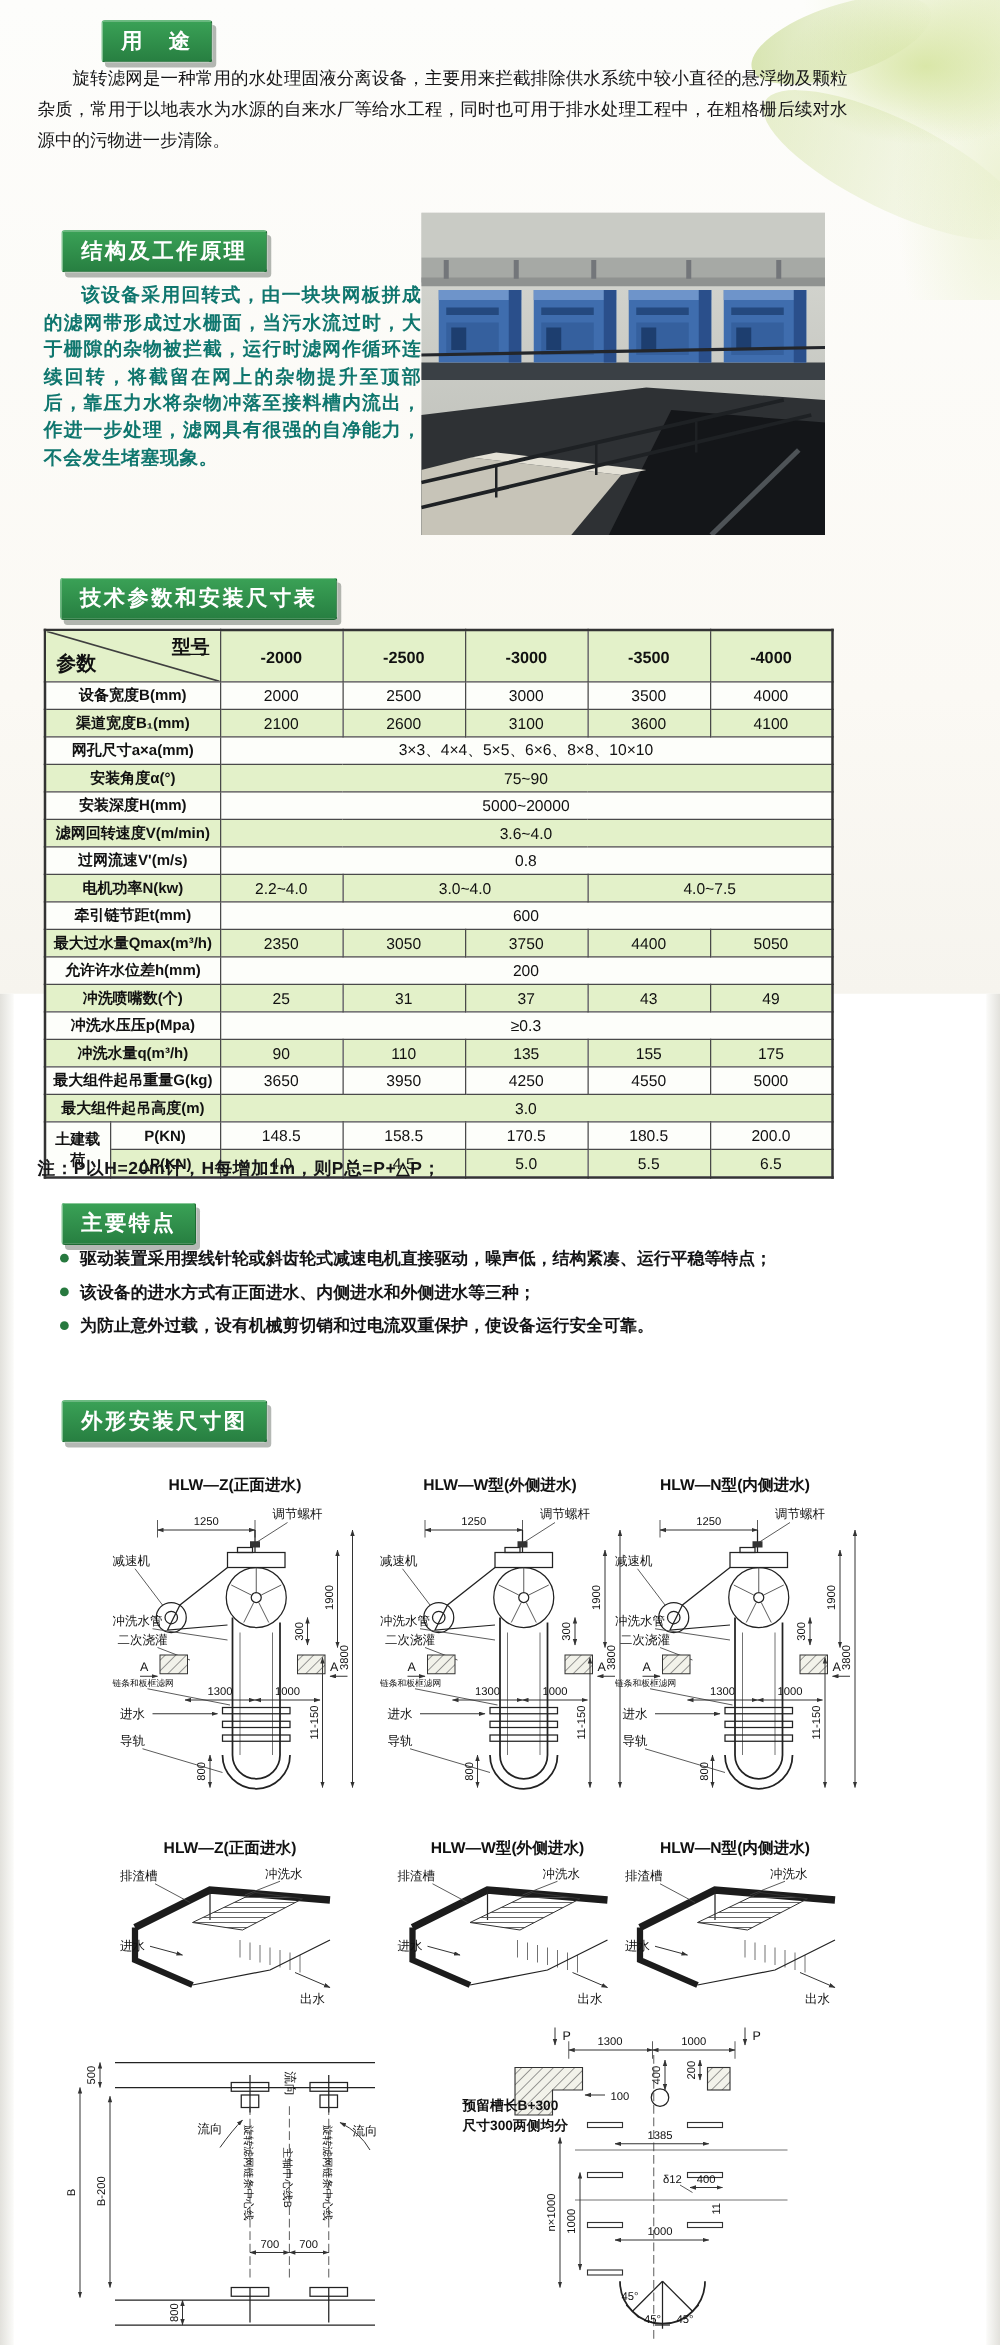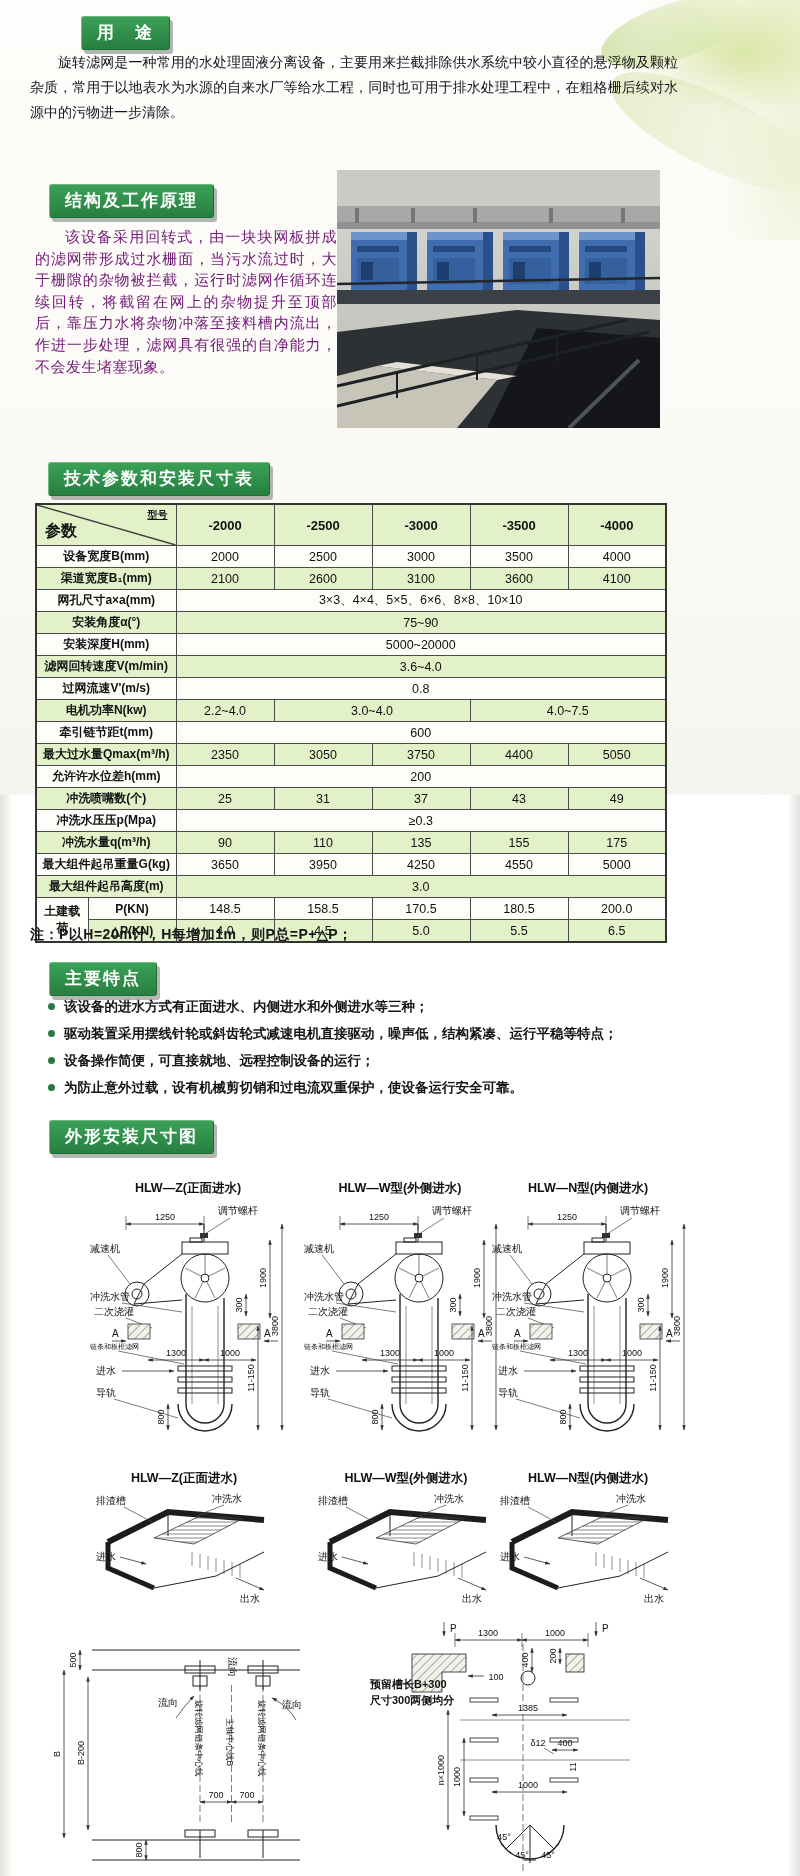--- a/index.html
+++ b/index.html
@@ -18,32 +18,32 @@
         background:linear-gradient(80deg, rgba(196,216,132,.4), rgba(235,242,210,.05));transform:rotate(26deg);}
   .edge{position:absolute;top:795px;bottom:0;width:11px;background:linear-gradient(to right,#e2e1dc,#fbfbf9);}
   .edge.l{left:0;}
   .edge.r{right:0;transform:scaleX(-1);}
   .pill{position:absolute;display:inline-block;background:linear-gradient(#3aa156,#277f41);
         color:#fff;font-weight:bold;font-size:17px;letter-spacing:2px;padding:4px 15px 5px;
         border-radius:3px;border:1px solid #1e6b33;border-top-color:#6cba81;border-left-color:#6cba81;
         box-shadow:3px 4px 0 rgba(88,98,88,.45);white-space:nowrap;}
   .para{position:absolute;text-align:justify;text-indent:2em;color:#151517;}
   .para1{left:30px;top:50px;width:648px;font-size:14px;line-height:25px;}
-  .para2{left:35px;top:226px;width:302px;font-size:15px;line-height:21.6px;letter-spacing:.5px;font-weight:normal;color:#701a75;}
+  .para2{left:35px;top:226px;width:302px;font-size:15px;line-height:21.6px;letter-spacing:.5px;font-weight:bold;color:#0f766e;}
   .ptable{position:absolute;left:35px;top:503px;width:630px;border-collapse:collapse;table-layout:fixed;
         font-size:12px;color:#111;border:2px solid #333;}
   .ptable td,.ptable th{border:1px solid #4a4a4a;text-align:center;padding:0 2px;height:21px;overflow:hidden;}
   .ptable thead th{height:40px;background:#e3f1c9;font-weight:bold;font-size:13px;}
   .ptable tbody tr:nth-child(odd){background:#fdfefa;}
   .ptable tbody tr:nth-child(even){background:#e3f1c9;}
   .ptable .lbl{font-weight:bold;font-size:12px;}
   .ptable .val{font-size:12.5px;margin-left:16px;}
   .corner{position:relative;padding:0;}
   .diag{position:absolute;inset:0;width:100%;height:100%;}
-  .c-top{position:absolute;top:3px;right:8px;font-size:10px;text-decoration:underline;}
+  .c-top{position:absolute;top:3px;right:8px;font-size:15px;text-decoration:underline;}
   .c-bot{position:absolute;bottom:3px;left:8px;font-size:16px;}
   .note{position:absolute;left:30px;top:926px;font-size:14px;font-weight:bold;color:#161618;letter-spacing:.5px;}
   .features{position:absolute;left:48px;top:993px;width:712px;margin:0;padding:0;list-style:none;}
   .features li{display:flex;gap:9px;font-size:13.5px;line-height:27px;color:#141416;font-weight:bold;}
   .features .dot{flex:0 0 auto;width:7px;height:7px;border-radius:50%;background:#27793f;margin-top:10px;}
   .photo{position:absolute;left:337px;top:170px;}
   .drawings{position:absolute;left:0;top:1180px;}
   
   .sk{fill:none;stroke:#222;stroke-width:1;}
   .sk2{fill:none;stroke:#222;stroke-width:1.4;}
@@ -273,29 +273,25 @@
           <td colspan="1" class="val">6.5</td>
         </tr>
       </tbody>
   </table>
   <div class="note">注：P以H=20m计，H每增加1m，则P总=P+△P；</div>
 
   <div class="pill" style="left:49px;top:962px;">主要特点</div>
   <ul class="features">
       <li>
         <span class="dot"></span>
-        <span>该设备的进水方式有正面进水、内侧进水和外侧进水等三种；</span>
-      </li>
-      <li>
-        <span class="dot"></span>
         <span>驱动装置采用摆线针轮或斜齿轮式减速电机直接驱动，噪声低，结构紧凑、运行平稳等特点；</span>
       </li>
       <li>
         <span class="dot"></span>
-        <span>设备操作简便，可直接就地、远程控制设备的运行；</span>
+        <span>该设备的进水方式有正面进水、内侧进水和外侧进水等三种；</span>
       </li>
       <li>
         <span class="dot"></span>
         <span>为防止意外过载，设有机械剪切销和过电流双重保护，使设备运行安全可靠。</span>
       </li>
     </ul>
 
   <div class="pill" style="left:49px;top:1120px;">外形安装尺寸图</div>
 
   <svg class="drawings" width="800" height="696" viewBox="0 0 800 696">

